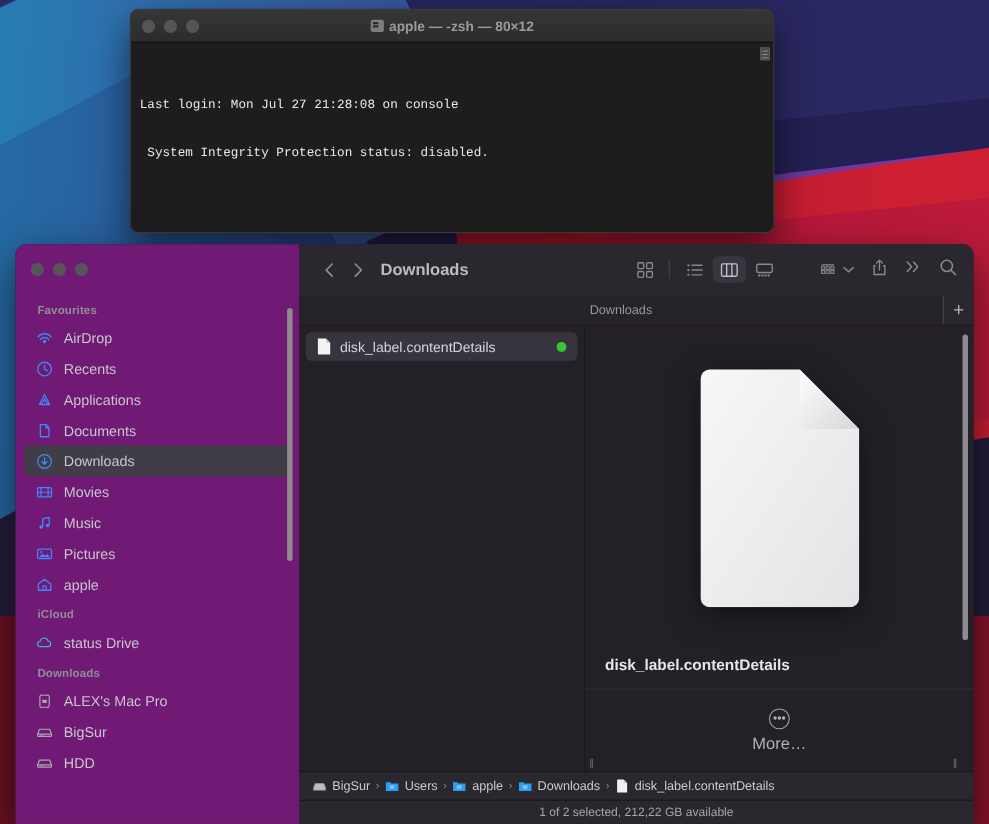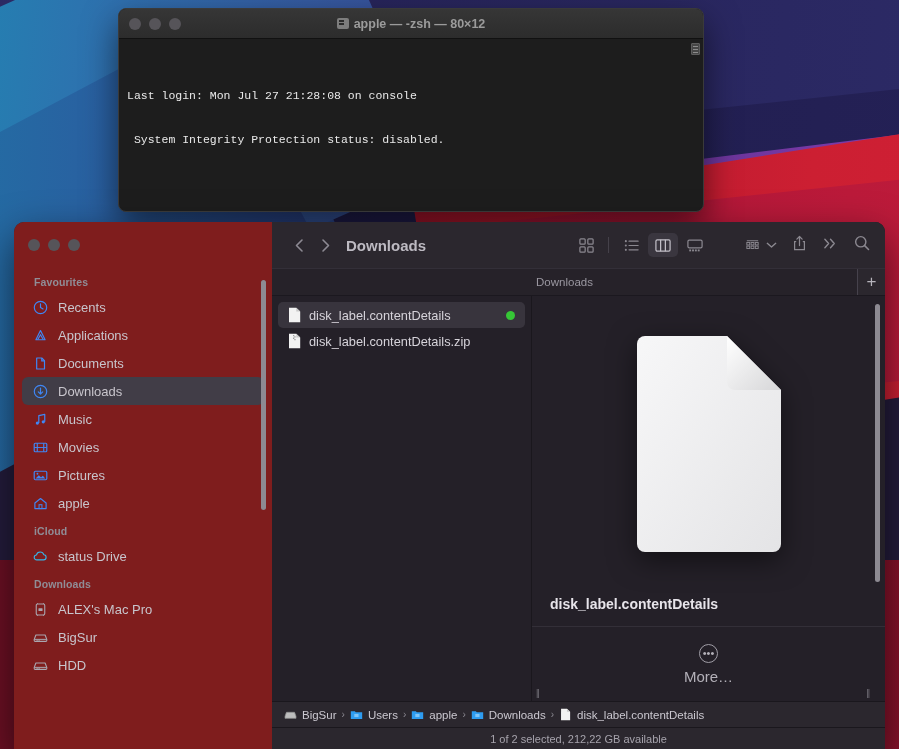--- a/index.html
+++ b/index.html
@@ -113,21 +113,21 @@
   
   #finder {
     position:absolute; left:14px; top:222px; width:871px; height:527px;
     background:#2b272e; border-radius:10px 10px 0 0;
     box-shadow:0 16px 40px rgba(0,0,0,.6);
     display:flex; overflow:hidden;
   }
 
   
   .sidebar {
-    width:258px; background:#7f1d1d; flex:none;
+    width:258px; background:#701a75; flex:none;
     position:relative; overflow:hidden;
   }
   .sb-top { height:46px; display:flex; align-items:center; padding:0 14px; }
   .sb-scroll {
     position:absolute; right:6px; top:58px; width:5px; height:230px;
     background:#8d8a92; border-radius:3px;
   }
   .sb-section {
     font-size:10.5px; font-weight:bold; color:#908d96;
     padding:8px 0 5px 20px; letter-spacing:.1px;
@@ -277,20 +277,28 @@
       <div class="traffic">
         <span class="light"></span>
         <span class="light"></span>
         <span class="light"></span>
       </div>
     </div>
     <div class="sb-scroll"></div>
 
     <div class="sb-section">Favourites</div>
 
+    <div class="sb-item">
+      <svg class="sb-ico" viewBox="0 0 20 20">
+        <circle cx="10" cy="13.5" r="1.8" fill="#3f87f5"></circle>
+        <path d="M5.5 11.5a5.5 5.5 0 0 1 9 0" stroke="#3f87f5" stroke-width="1.5" fill="none" stroke-linecap="round"></path>
+        <path d="M3 8.8a8.7 8.7 0 0 1 14 0" stroke="#3f87f5" stroke-width="1.5" fill="none" stroke-linecap="round"></path>
+      </svg>
+      <span>AirDrop</span>
+    </div>
 
     <div class="sb-item">
       <svg class="sb-ico" viewBox="0 0 20 20">
         <circle cx="10" cy="10" r="7.3" stroke="#3f87f5" stroke-width="1.4" fill="none"></circle>
         <path d="M10 5.8V10l3 1.7" stroke="#3f87f5" stroke-width="1.4" fill="none" stroke-linecap="round"></path>
       </svg>
       <span>Recents</span>
     </div>
 
     <div class="sb-item">
@@ -309,38 +317,38 @@
       </svg>
       <span>Documents</span>
     </div>
 
     <div class="sb-item sel">
       <svg class="sb-ico" viewBox="0 0 20 20">
         <circle cx="10" cy="10" r="7.3" stroke="#3f87f5" stroke-width="1.4" fill="none"></circle>
         <path d="M10 6v7m0 0-2.6-2.6M10 13l2.6-2.6" stroke="#3f87f5" stroke-width="1.4" fill="none" stroke-linecap="round" stroke-linejoin="round"></path>
       </svg>
       <span>Downloads</span>
+    </div>
+
+    <div class="sb-item">
+      <svg class="sb-ico" viewBox="0 0 20 20">
+        <rect x="2.6" y="5" width="14.8" height="10" rx="1.3" stroke="#3f87f5" stroke-width="1.4" fill="none"></rect>
+        <path d="M6.2 5v10M13.8 5v10" stroke="#3f87f5" stroke-width="1.3"></path>
+        <path d="M2.6 10h14.8" stroke="#3f87f5" stroke-width="1.1"></path>
+      </svg>
+      <span>Movies</span>
     </div>
 
     <div class="sb-item">
       <svg class="sb-ico" viewBox="0 0 20 20">
         <path d="M8 14V5.4l7-1.5v8.6" stroke="#3f87f5" stroke-width="1.4" fill="none" stroke-linejoin="round"></path>
         <circle cx="6.3" cy="14.2" r="1.9" fill="#3f87f5"></circle>
         <circle cx="13.3" cy="12.7" r="1.9" fill="#3f87f5"></circle>
       </svg>
       <span>Music</span>
-    </div>
-
-    <div class="sb-item">
-      <svg class="sb-ico" viewBox="0 0 20 20">
-        <rect x="2.6" y="5" width="14.8" height="10" rx="1.3" stroke="#3f87f5" stroke-width="1.4" fill="none"></rect>
-        <path d="M6.2 5v10M13.8 5v10" stroke="#3f87f5" stroke-width="1.3"></path>
-        <path d="M2.6 10h14.8" stroke="#3f87f5" stroke-width="1.1"></path>
-      </svg>
-      <span>Movies</span>
     </div>
 
     <div class="sb-item">
       <svg class="sb-ico" viewBox="0 0 20 20">
         <rect x="2.6" y="5" width="14.8" height="10" rx="1.4" stroke="#3f87f5" stroke-width="1.4" fill="none"></rect>
         <path d="M4.2 13.4 8 9.6l2.6 2.6 2.2-2 2.8 3.2z" fill="#3f87f5"></path>
         <circle cx="6.4" cy="8" r="1.1" fill="#3f87f5"></circle>
       </svg>
       <span>Pictures</span>
     </div>
@@ -489,28 +497,20 @@
     <div class="columns">
 
       <div class="col-files">
         <div class="frow sel">
           <svg class="doc-ico" viewBox="0 0 13 16">
             <path d="M1 .8h7.3L12.2 4.6V15.2H1z" fill="#f2f2f2"></path>
             <path d="M8.3.8v3.8h3.9z" fill="#c9c9c9"></path>
           </svg>
           <span>disk_label.contentDetails</span>
           <span class="dot-green"></span>
-        </div>
-        <div class="frow">
-          <svg class="doc-ico" viewBox="0 0 13 16">
-            <path d="M1 .8h7.3L12.2 4.6V15.2H1z" fill="#f2f2f2"></path>
-            <path d="M8.3.8v3.8h3.9z" fill="#c9c9c9"></path>
-            <path d="M5 2h1.3v1.3H5zM6.3 3.3h1.3v1.3H6.3zM5 4.6h1.3v1.3H5zM6.3 5.9h1.3v1.3H6.3z" fill="#9e9e9e"></path>
-          </svg>
-          <span>disk_label.contentDetails.zip</span>
         </div>
       </div>
 
       <div class="col-preview">
         <div class="pv-scroll"></div>
         <div class="pv-art">
           <svg class="pv-doc" viewBox="0 0 160 218">
             <defs>
               <linearGradient id="pg" x1="0" y1="0" x2="1" y2="1">
                 <stop offset="0" stop-color="#f7f7f8"></stop>

